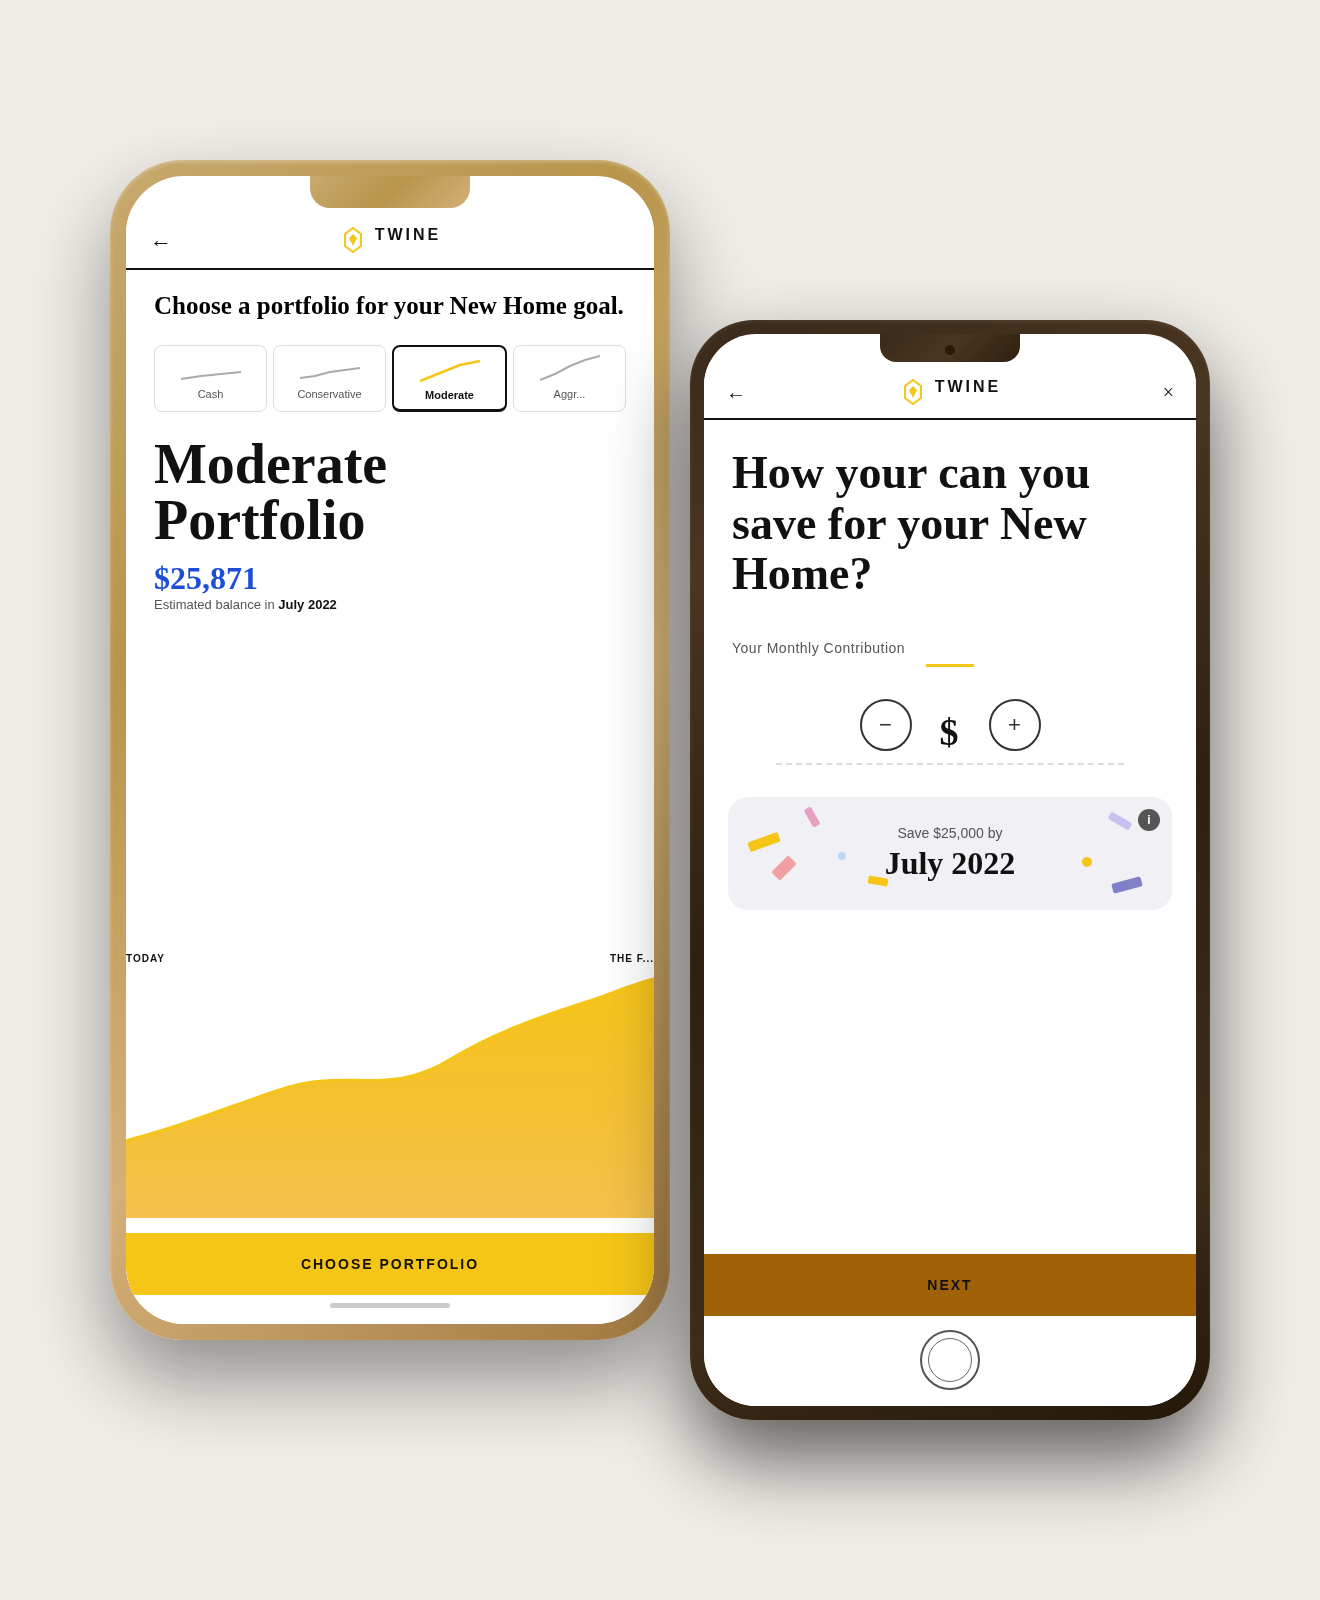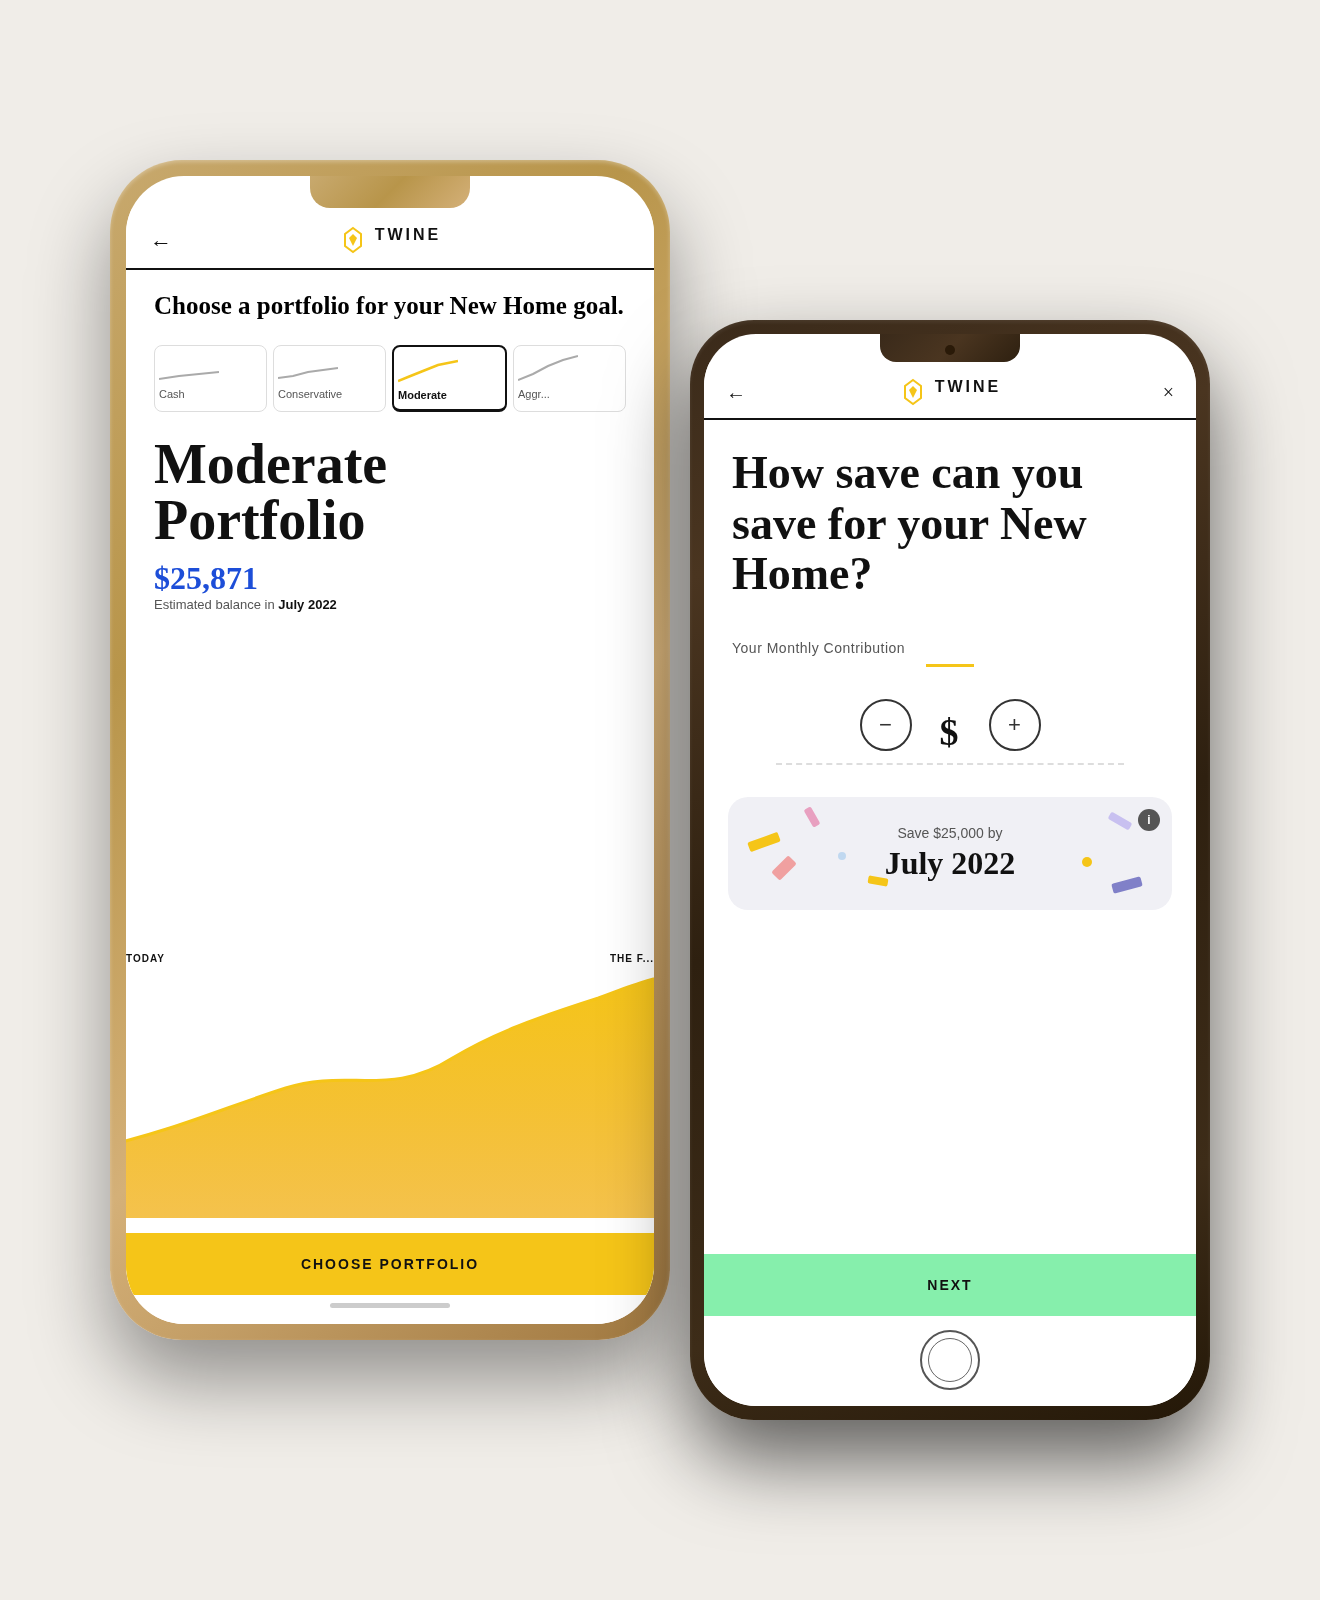--- a/index.html
+++ b/index.html
@@ -127,20 +127,21 @@
       margin-bottom: 24px;
     }
 
     .tab-item {
       flex: 1;
       border: 1px solid #ddd;
       border-radius: 8px;
       padding: 8px 4px;
       display: flex;
       flex-direction: column;
+      align-items: center;
       gap: 4px;
       cursor: pointer;
     }
 
     .tab-item.active {
       border: 2px solid #111;
       border-bottom: 3px solid #111;
     }
 
     .tab-chart {
@@ -491,21 +492,21 @@
       font-family: Arial, sans-serif;
       font-size: 12px;
       font-weight: 700;
       display: flex;
       align-items: center;
       justify-content: center;
     }
 
     
     .cta-right {
-      background: #86efac;
+      background: #a16207;
       padding: 22px;
       text-align: center;
       margin-top: auto;
     }
 
     .cta-right-text {
       font-family: Arial, sans-serif;
       font-size: 14px;
       font-weight: 700;
       letter-spacing: 2px;
@@ -637,21 +638,21 @@
               <path d="M14 2 L22 8 L22 20 L14 26 L6 20 L6 8 Z" stroke="#f5c518" stroke-width="2" fill="none"></path>
               <path d="M14 8 L18 12 L14 20 L10 12 Z" fill="#f5c518"></path>
             </svg>
             <span class="logo-text">TWINE</span>
           </div>
           <span class="close-x">×</span>
         </div>
 
         <div class="content-right">
           <div class="save-title">
-            <span>How save can you</span><br>
+            <span>How your can you</span><br>
             <span>save for your New</span><br>
             <span>Home?</span>
           </div>
 
           <div class="contribution-label">Your Monthly Contribution</div>
           <div class="contribution-underline"></div>
 
           <div class="amount-row">
             <button class="stepper-btn">−</button>
             <div class="amount-display">

